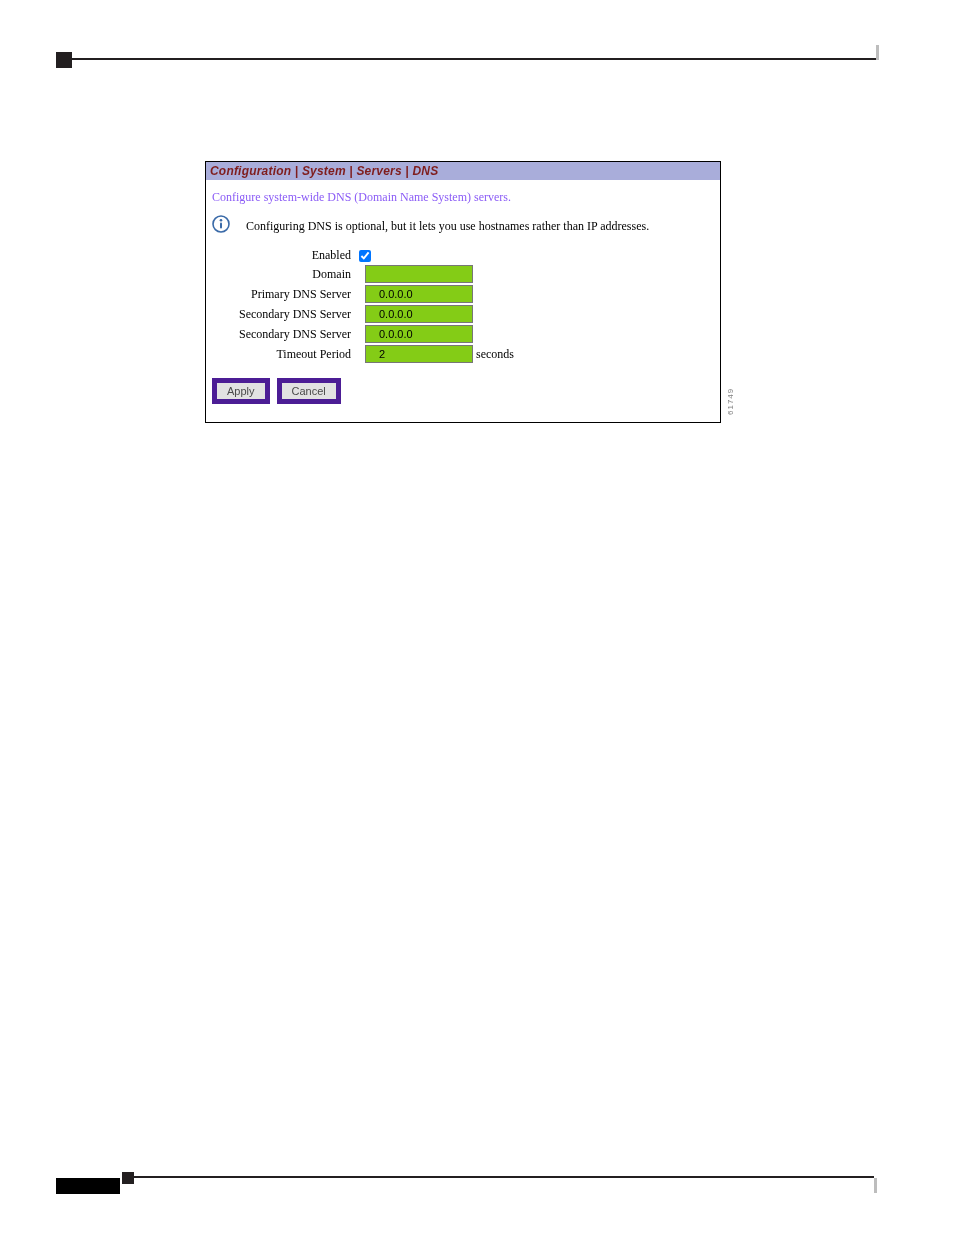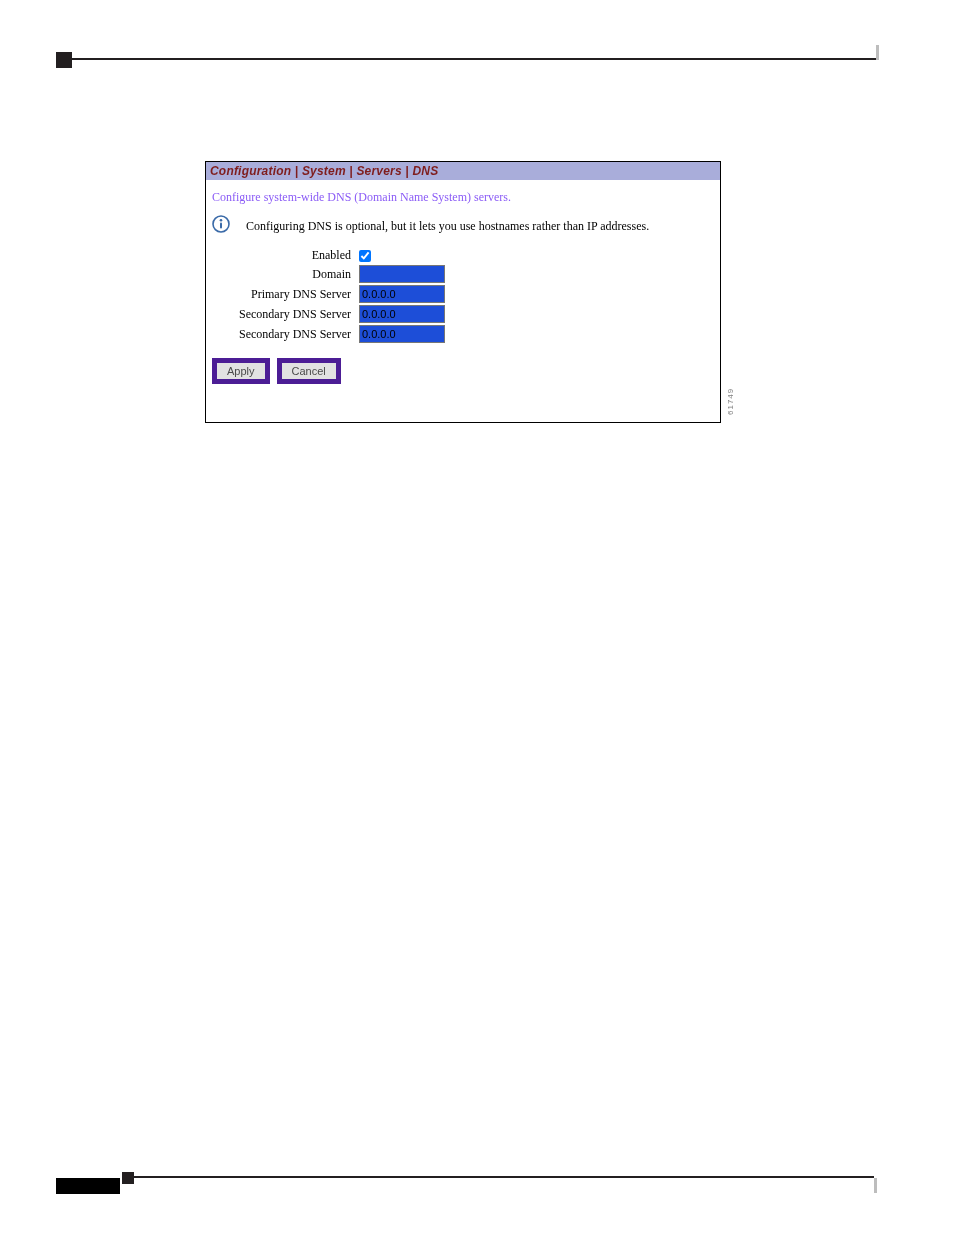--- a/index.html
+++ b/index.html
@@ -90,23 +90,24 @@
     font-size: 12px;
     color: #000;
     width: 135px;
   }
   .text-input {
     height: 16px;
     width: 80px;
     font-family: Arial, sans-serif;
     font-size: 11px;
     border: 1px solid #777;
-    background: #1d4ed8;
-    padding: 0 2px;
+    background: #84cc16;
+    padding: 0 13px;
     box-sizing: content-box;
+    margin-left: 6px;
   }
   .suffix {
     font-size: 12px;
     color: #000;
   }
   .checkbox {
     width: 12px;
     height: 12px;
     margin: 0;
     vertical-align: middle;
@@ -217,20 +218,27 @@
         <td>
           <input type="text" class="text-input" value="0.0.0.0" style="">
         </td>
       </tr>
       <tr>
         <td class="field-label">Secondary DNS Server</td>
         <td>
           <input type="text" class="text-input" value="0.0.0.0" style="">
         </td>
       </tr>
+      <tr>
+        <td class="field-label">Timeout Period</td>
+        <td>
+          <input type="text" class="text-input" value="2" style="">
+          <span class="suffix">seconds</span>
+        </td>
+      </tr>
     </tbody>
       </table>
 
     <div class="button-row">
       <button class="btn">Apply</button>
       <button class="btn">Cancel</button>
     </div>
   </div>
 
   <div class="side-id">61749</div>

